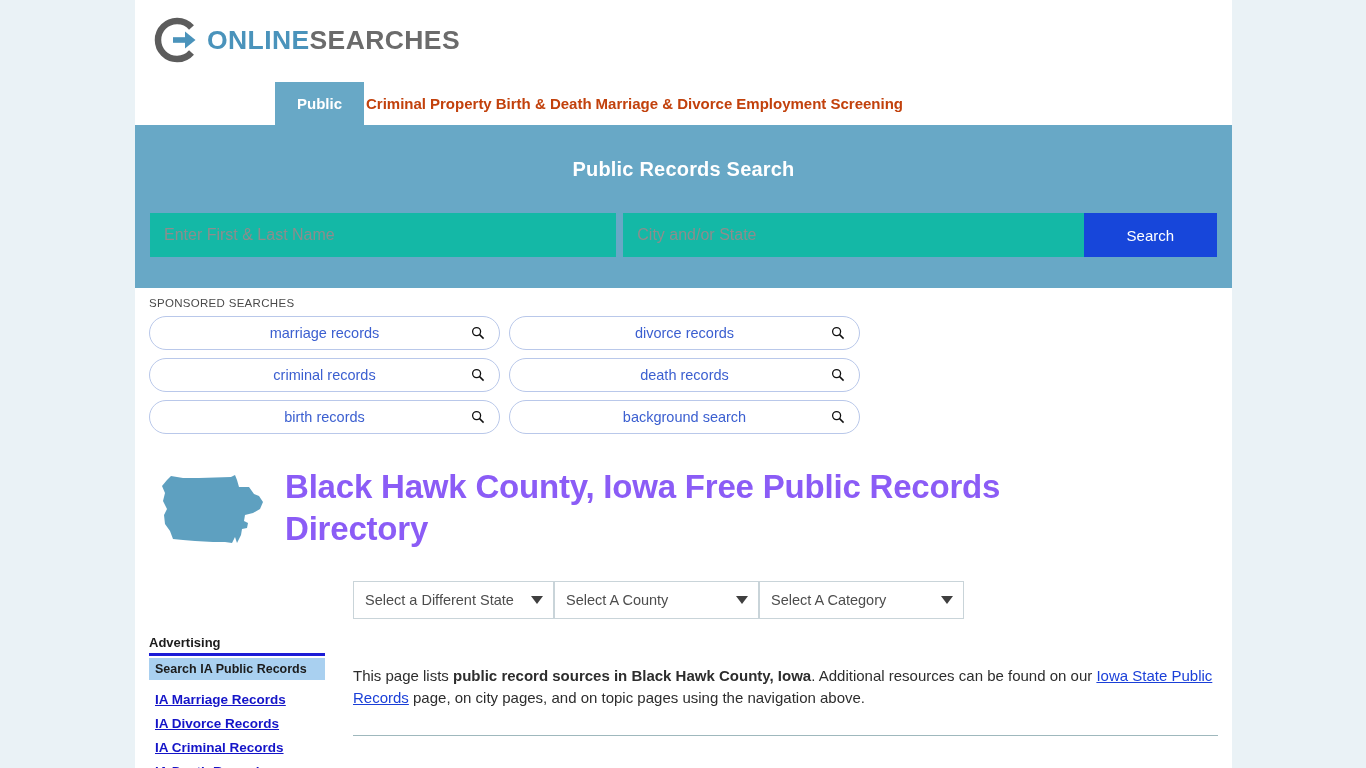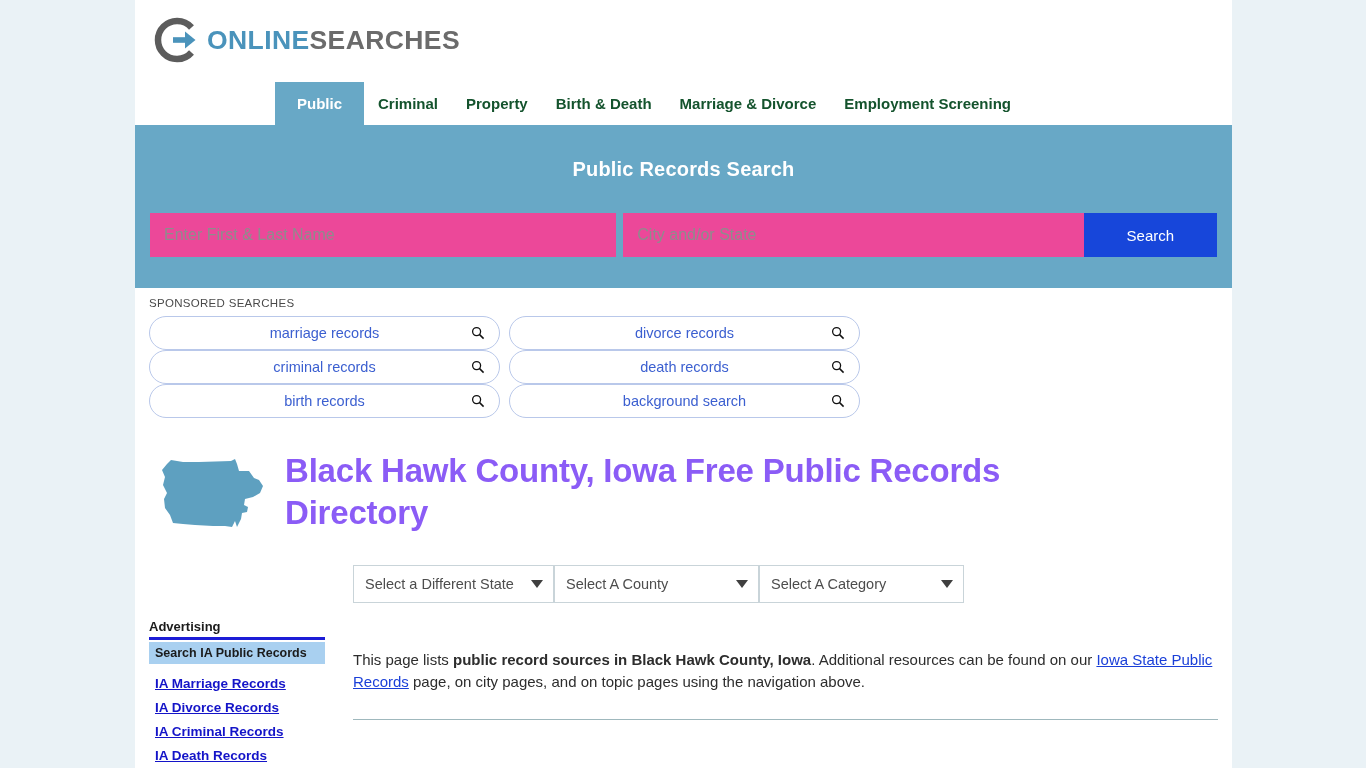--- a/index.html
+++ b/index.html
@@ -63,24 +63,24 @@
     box-sizing: border-box;
   }
   .nav-list {
     display: flex;
     align-items: stretch;
     height: 43px;
   }
   .nav-item {
     display: flex;
     align-items: center;
-    padding: 0 14px;
+    padding: 0 2px;
     font-size: 15px;
     font-weight: bold;
-    color: #14532d;
+    color: #c2410c;
     white-space: nowrap;
     cursor: pointer;
     height: 43px;
     box-sizing: border-box;
   }
   .nav-item.active {
     background: #68a8c6;
     color: #ffffff;
     padding: 0 22px;
   }
@@ -104,21 +104,21 @@
     left: 15px;
     top: 88px;
     display: flex;
     width: 1067px;
     height: 44px;
   }
   .search-input {
     height: 44px;
     border: none;
     outline: none;
-    background: #ec4899;
+    background: #14b8a6;
     font-size: 16px;
     color: #333;
     padding: 16px 14px;
     box-sizing: border-box;
     font-family: "Liberation Sans", sans-serif;
   }
   .search-input::placeholder { color: #8d8d8d; }
   .search-input.name { width: 469px; }
   .search-gap { width: 7px; }
   .search-input.city { width: 463px; }
@@ -141,21 +141,21 @@
   }
   .sponsored-label {
     font-size: 11.5px;
     color: #4a4a4a;
     letter-spacing: 0.3px;
     margin-bottom: 7px;
   }
   .sponsored-grid {
     display: flex;
     flex-wrap: wrap;
-    gap: 0 9px;
+    gap: 8px 9px;
   }
   .sponsored-pill {
     width: 351px;
     height: 34px;
     border: 1px solid #b9c8ea;
     border-radius: 17px;
     background: #ffffff;
     display: flex;
     align-items: center;
     justify-content: center;

